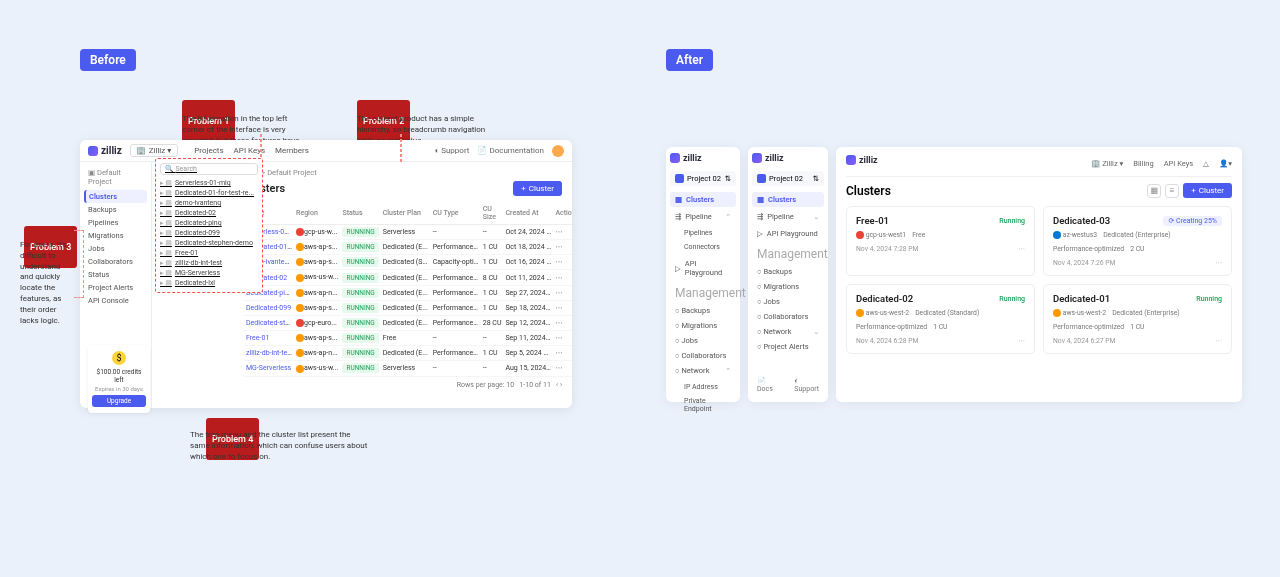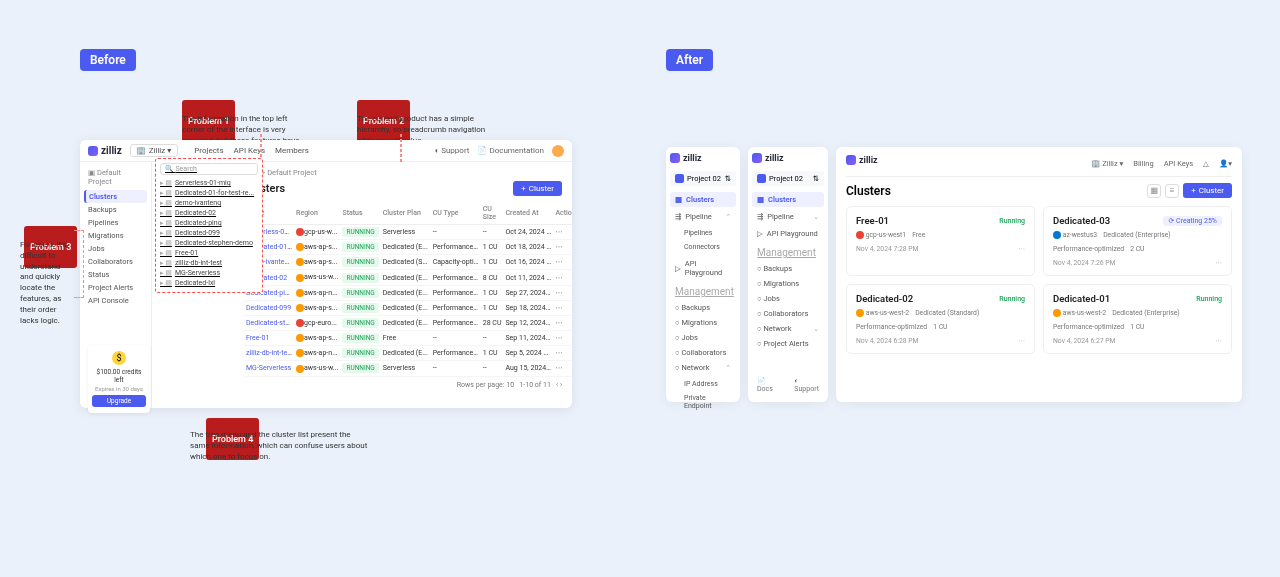--- a/index.html
+++ b/index.html
@@ -59,21 +59,21 @@
   .panelA { width:74px; background:#fff; border-radius:6px; box-shadow:0 2px 12px rgba(0,0,0,.06); padding:6px 4px; display:flex; flex-direction:column; gap:2px;}
   .panelB { width:80px; background:#fff; border-radius:6px; box-shadow:0 2px 12px rgba(0,0,0,.06); padding:6px 4px; display:flex; flex-direction:column; gap:2px;}
   .panelC { flex:1; background:#fff; border-radius:6px; box-shadow:0 2px 12px rgba(0,0,0,.06); padding:8px 10px;}
 
   .pA-logo { font-size:9px; font-weight:700; color:#2a2a3a; display:flex; align-items:center; gap:3px; margin-bottom:6px;}
   .proj-sel { font-size:7.5px; background:#f7f8fb; border-radius:3px; padding:3px 5px; display:flex; align-items:center; gap:3px; margin-bottom:4px;}
   .proj-ic { width:9px; height:9px; background:#4b5aef; border-radius:2px;}
   .navB { font-size:7.5px; color:#555; padding:3px 5px; border-radius:3px; display:flex; align-items:center; gap:4px;}
   .navB.active { background:#eef0ff; color:#4b5aef; font-weight:600;}
   .navB .chev { margin-left:auto; color:#aaa; font-size:7px;}
-  .sect-label { font-size:10px; color:#aaa; padding:4px 5px 1px;text-decoration:underline;}
+  .sect-label { font-size:12px; color:#aaa; padding:4px 5px 1px;}
   .footlinks { margin-top:auto; display:flex; gap:20px; font-size:7px; color:#777; padding:3px 5px;}
 
   .pC-top { display:flex; align-items:center; justify-content:space-between; border-bottom:1px solid #f0f0f0; padding-bottom:5px; margin-bottom:6px;}
   .pC-top .rlinks { display:flex; gap:10px; font-size:7.5px; color:#666; align-items:center;}
   .pC-head { display:flex; align-items:center; justify-content:space-between; margin-bottom:8px;}
   .pC-head h2 { font-size:12px; font-weight:600;}
   .viewtgl { display:flex; gap:4px; align-items:center;}
   .vt { width:14px; height:14px; border:1px solid #ddd; border-radius:3px; display:flex; align-items:center; justify-content:center; font-size:8px; color:#888;}
   
   .cards { display:grid; grid-template-columns:1fr 1fr; gap:8px;}

